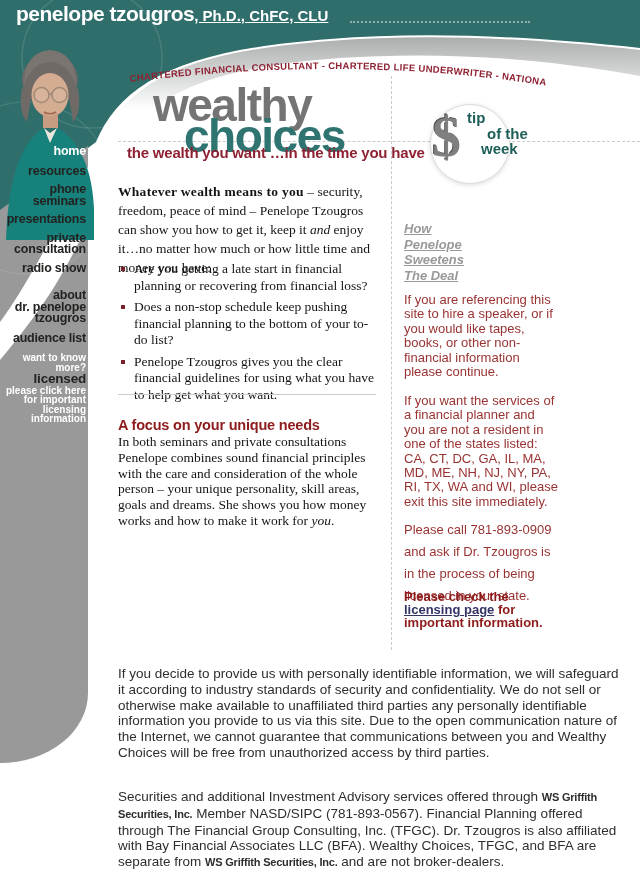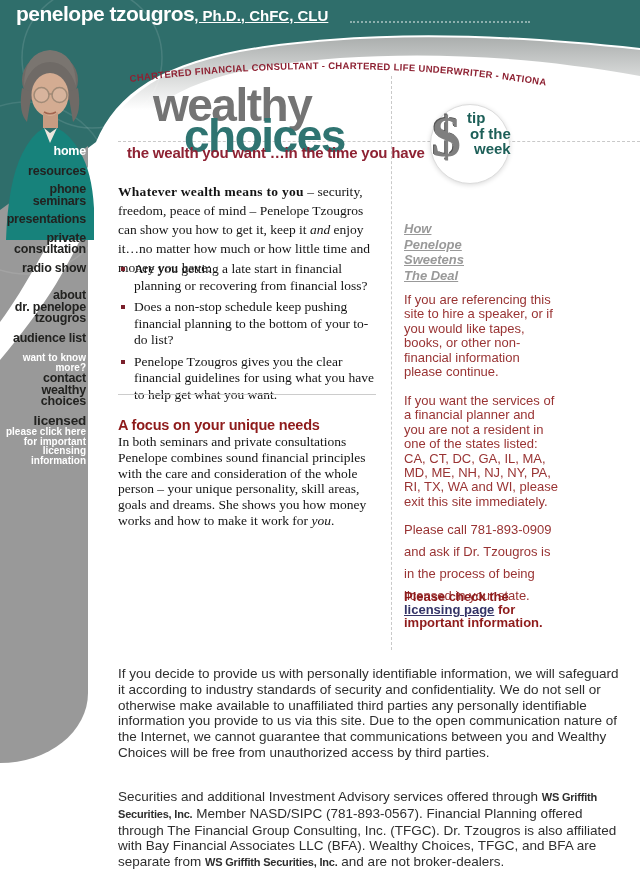--- a/index.html
+++ b/index.html
@@ -36,22 +36,22 @@
   .h-dash{position:absolute;left:118px;top:141px;width:522px;border-top:1px dashed #c9c9c9;z-index:3;}
   .v-dash{position:absolute;left:391px;top:76px;height:574px;border-left:1px dashed #c9c9c9;z-index:3;}
   
   .tip-circle{position:absolute;left:430px;top:104px;width:78px;height:78px;border-radius:50%;
               background:#ffffff;border:1px solid #dcdcdc;box-shadow:0 1px 5px rgba(0,0,0,0.15);z-index:4;cursor:pointer;}
   .tip-dollar{position:absolute;left:432px;top:108px;z-index:5;font-family:"Liberation Serif",serif;
               font-weight:bold;font-size:58px;line-height:58px;color:#7f7f7f;
               text-shadow:1px 1px 0 #ffffff,-1px -1px 0 #555555;cursor:pointer;}
   .tip-text{position:absolute;left:467px;top:110px;z-index:5;color:#1d5f58;font-weight:bold;
             font-size:15px;line-height:15.5px;text-shadow:0 0 3px #ffffff,0 0 3px #ffffff;cursor:pointer;}
-  .tip-text .l2{margin-left:3px;display:block;}
-  .tip-text .l3{margin-left:7px;display:block;}
+  .tip-text .l2{margin-left:20px;display:block;}
+  .tip-text .l3{margin-left:14px;display:block;}
   
   .serif{font-family:"Liberation Serif",serif;color:#141414;}
   .intro{position:absolute;left:118px;top:182px;width:264px;font-size:13.5px;line-height:19px;}
   .intro b{letter-spacing:0.3px;}
   .bullets{position:absolute;left:120px;top:261px;width:260px;margin:0;padding:0;list-style:none;
            font-size:13.5px;line-height:16.5px;}
   .bullets li{position:relative;padding-left:14px;margin-bottom:5px;}
   .bullets li::before{content:"";position:absolute;left:1px;top:6px;width:4px;height:4px;background:#7a1f2b;}
   .divider{position:absolute;left:118px;top:394px;width:258px;border-top:1px solid #cccccc;}
   .focus-head{position:absolute;left:118px;top:417px;font-size:14.5px;font-weight:bold;color:#8e1b1b;
@@ -128,21 +128,20 @@
   <nav class="nav" data-name="sidebar-nav">
       <a class="white" data-name="sidebar-item-home">home</a>
       <a class="dark" data-name="sidebar-item-resources">resources</a>
       <a class="dark" data-name="sidebar-item-phone-seminars">phone seminars</a>
       <a class="dark" data-name="sidebar-item-presentations">presentations</a>
       <a class="dark" data-name="sidebar-item-private-consultation">private<br>consultation</a>
       <a class="dark" data-name="sidebar-item-radio-show">radio show</a>
       <a class="dark" data-name="sidebar-item-about">about<br>dr. penelope<br>tzougros</a>
       <a class="dark" data-name="sidebar-item-audience-list">audience list</a>
       <a class="white-small" data-name="sidebar-item-want-to-know-more">want to know more?</a>
-      <a class="dark" data-name="sidebar-item-contact-wealthy-choices">contact<br>wealthy choices</a>
       <a class="dark" data-name="sidebar-item-licensed">licensed</a>
       <a class="white-small" data-name="sidebar-item-licensing-info">please click here<br>for important<br>licensing information</a>
     </nav>
 
   <div class="logo logo-wealthy" data-name="logo-wealthy">wealthy</div>
   <div class="logo logo-choices" data-name="logo-choices">choices</div>
   <div class="tagline" data-name="tagline">the wealth you want …in the time you have</div>
 
   <div class="h-dash" data-name="horizontal-dashed-rule"></div>
   <div class="v-dash" data-name="vertical-dashed-divider"></div>

